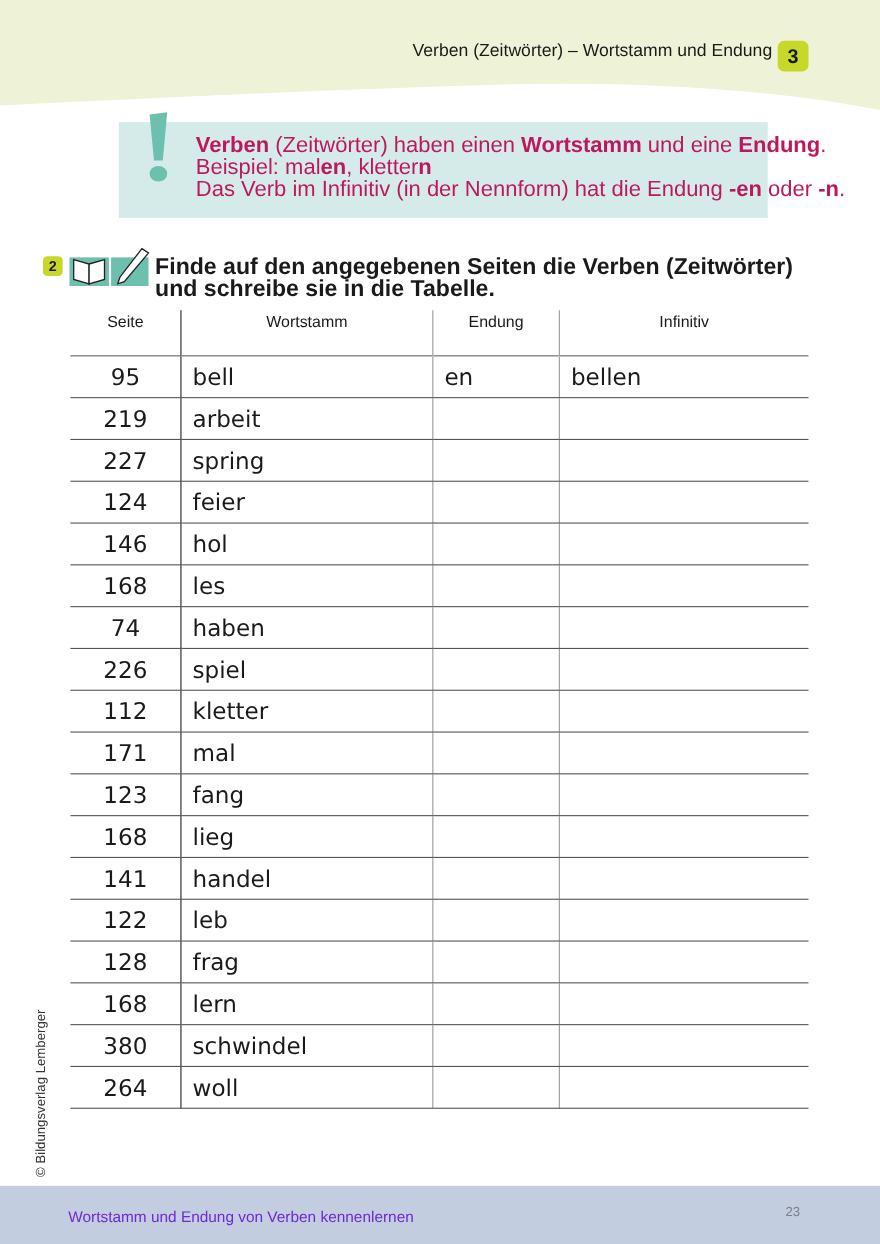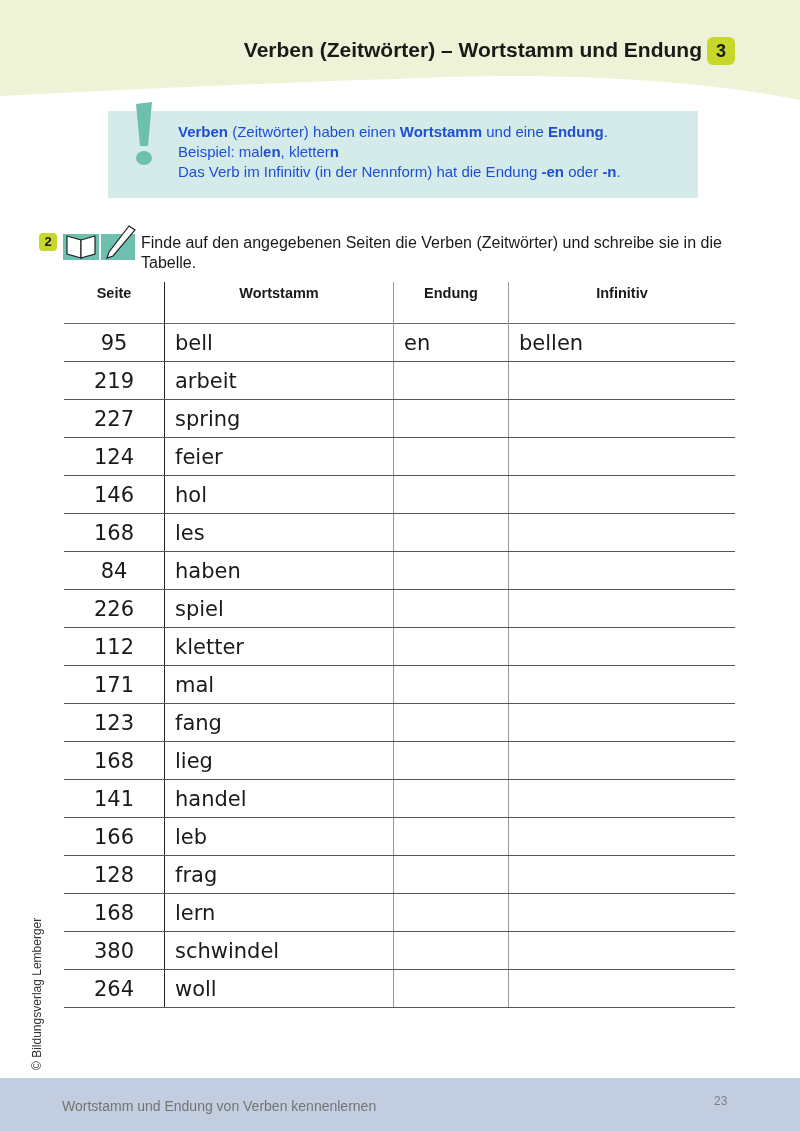--- a/index.html
+++ b/index.html
@@ -1,37 +1,37 @@
 <!DOCTYPE html>
 <html><head>
 <meta charset="utf-8">
 <style>
   html, body { margin: 0; padding: 0; }
   body { width: 800px; height: 1131px; position: relative; background: #ffffff; overflow: hidden; font-family: "Liberation Sans", sans-serif; color: #1a1a1a; }
   .header-bg { position: absolute; left: 0; top: 0; width: 800px; height: 110px; }
-  .title { position: absolute; right: 98px; top: 38px; font-size: 21px; font-weight: bold; color: #1a1a1a; white-space: nowrap; }
+  .title { position: absolute; right: 98px; top: 38px; font-size: 16px; font-weight: normal; color: #1a1a1a; white-space: nowrap; }
   .title-badge { position: absolute; left: 707px; top: 37px; width: 28px; height: 28px; background: #c8d82a; border-radius: 6px; font-weight: bold; font-size: 18px; text-align: center; line-height: 28px; color: #1a1a1a; }
   .info-box { position: absolute; left: 108px; top: 111px; width: 590px; height: 87px; background: #d5ebea; }
   .exclam { position: absolute; left: 128px; top: 100px; width: 36px; height: 70px; }
-  .info-text { position: absolute; left: 178px; top: 122px; font-size: 15px; line-height: 20px; color: #1d4ed8; }
+  .info-text { position: absolute; left: 178px; top: 122px; font-size: 20px; line-height: 20px; color: #be185d; }
   .info-text b { font-weight: bold; }
   .task-badge { position: absolute; left: 39px; top: 233px; width: 18px; height: 18px; background: #c8d82a; border-radius: 4px; font-weight: bold; font-size: 13px; text-align: center; line-height: 18px; }
   .task-icons { position: absolute; left: 63px; top: 222px; width: 74px; height: 40px; }
-  .task-text { position: absolute; left: 141px; top: 233px; width: 600px; font-size: 16px; font-weight: normal; line-height: 20px; }
+  .task-text { position: absolute; left: 141px; top: 233px; width: 600px; font-size: 21px; font-weight: bold; line-height: 20px; }
   table { position: absolute; left: 64px; top: 282px; width: 671px; border-collapse: collapse; }
-  th { font-size: 14.5px; font-weight: bold; height: 37px; vertical-align: top; padding-top: 3px; }
+  th { font-size: 14.5px; font-weight: normal; height: 37px; vertical-align: top; padding-top: 3px; }
   td { height: 37px; font-size: 21px; border-bottom: 1.5px solid #555; padding: 0 0 0 10px; font-family: "DejaVu Sans", sans-serif; font-weight: normal; }
   td.seite { text-align: center; padding: 0; }
   .c1 { width: 98px; border-right: 1.5px solid #222; }
   .c2 { width: 218px; border-right: 1.5px solid #999; }
   .c3 { width: 104px; border-right: 1.5px solid #999; }
   thead tr { border-bottom: 1.5px solid #666; }
   .copyright { position: absolute; left: 30px; top: 1070px; transform-origin: 0 0; transform: rotate(-90deg); font-size: 12px; color: #333; white-space: nowrap; }
   .footer { position: absolute; left: 0; top: 1078px; width: 800px; height: 53px; background: #c3cde0; }
-  .footer-text { position: absolute; left: 62px; top: 1098px; font-size: 14px; color: #737373; text-align: right; }
+  .footer-text { position: absolute; left: 62px; top: 1098px; font-size: 14px; color: #6d28d9; text-align: right; }
   .page-num { position: absolute; left: 714px; top: 1094px; font-size: 12px; color: #7a7f8a; }
 </style>
 </head>
 <body>
 
 <svg class="header-bg" width="800" height="110" viewBox="0 0 800 110">
   <path d="M0 0 H800 V100 C700 80 560 72 420 78 C300 82 200 86 0 96 Z" fill="#eef2d6"></path>
 </svg>
 
 <div class="title">Verben (Zeitwörter) – Wortstamm und Endung</div>
@@ -102,21 +102,21 @@
         <td class="c3"></td>
         <td></td>
       </tr>
       <tr>
         <td class="c1 seite">168</td>
         <td class="c2">les</td>
         <td class="c3"></td>
         <td></td>
       </tr>
       <tr>
-        <td class="c1 seite">84</td>
+        <td class="c1 seite">74</td>
         <td class="c2">haben</td>
         <td class="c3"></td>
         <td></td>
       </tr>
       <tr>
         <td class="c1 seite">226</td>
         <td class="c2">spiel</td>
         <td class="c3"></td>
         <td></td>
       </tr>
@@ -144,21 +144,21 @@
         <td class="c3"></td>
         <td></td>
       </tr>
       <tr>
         <td class="c1 seite">141</td>
         <td class="c2">handel</td>
         <td class="c3"></td>
         <td></td>
       </tr>
       <tr>
-        <td class="c1 seite">166</td>
+        <td class="c1 seite">122</td>
         <td class="c2">leb</td>
         <td class="c3"></td>
         <td></td>
       </tr>
       <tr>
         <td class="c1 seite">128</td>
         <td class="c2">frag</td>
         <td class="c3"></td>
         <td></td>
       </tr>

